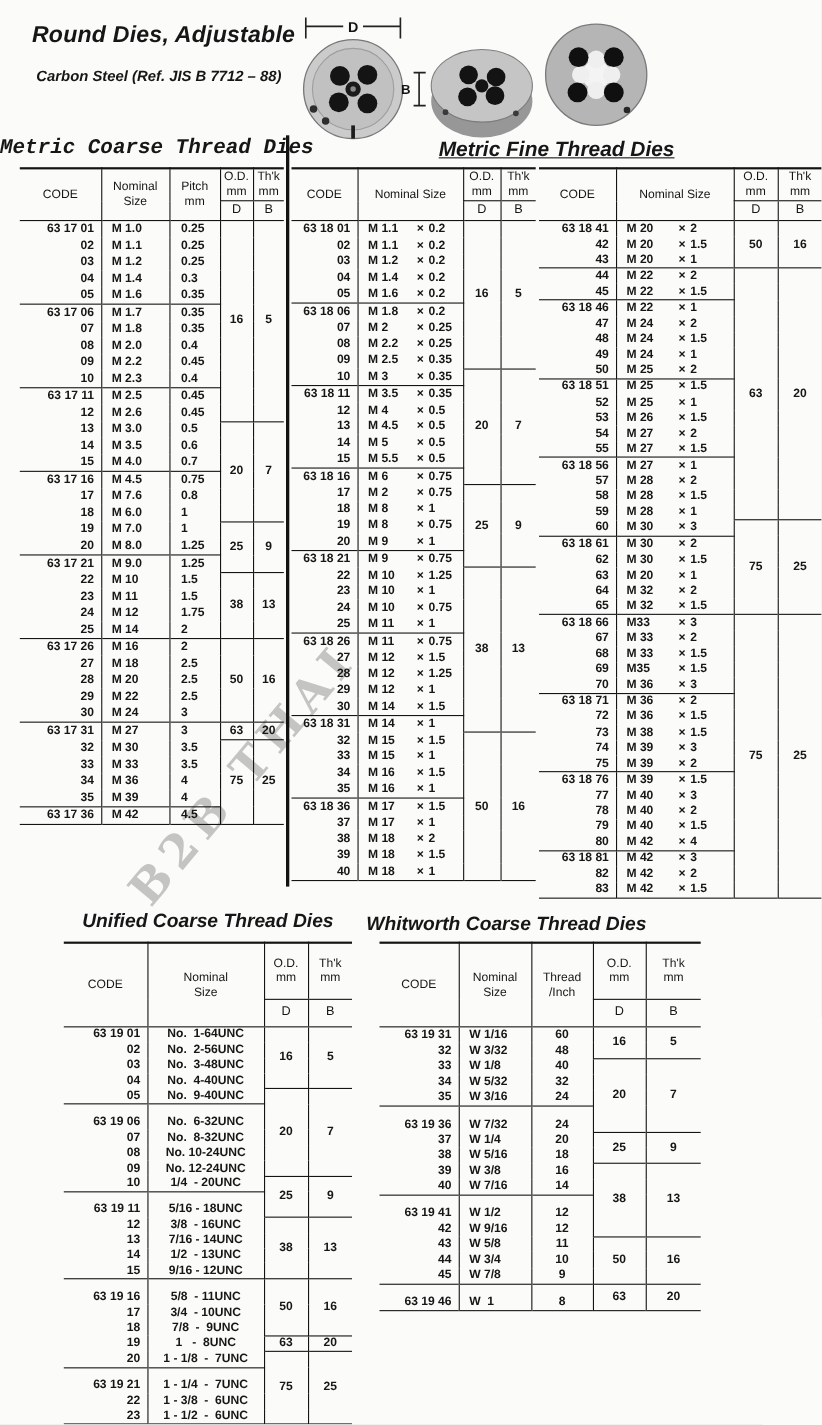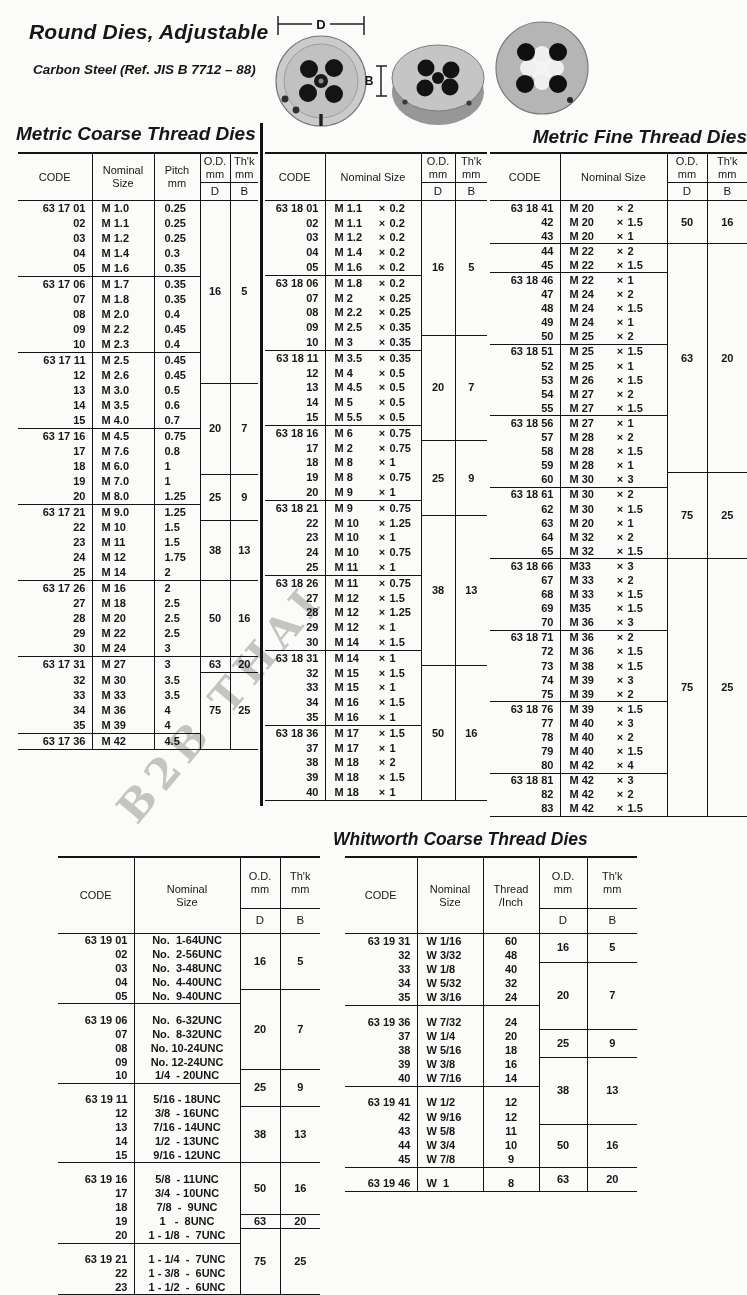--- a/index.html
+++ b/index.html
@@ -5,22 +5,22 @@
   html,body{margin:0;padding:0;background:#e9e9e9;}
   #page{position:relative;width:747px;height:1295px;background:#fbfbf9;overflow:hidden;
         font-family:"Liberation Sans","DejaVu Sans",sans-serif;color:#161616;}
   .abs{position:absolute;}
 
   
   .page-title{left:29px;top:20px;font:italic 700 21px "Liberation Sans","DejaVu Sans",sans-serif;letter-spacing:.2px;}
   .page-subtitle{left:33px;top:62px;font:italic 700 13.5px "Liberation Sans","DejaVu Sans",sans-serif;}
   .sec-title{font:italic 700 19px "Liberation Sans","DejaVu Sans",sans-serif;white-space:nowrap;}
   .sec-title-sm{font:italic 700 17.5px "Liberation Sans","DejaVu Sans",sans-serif;white-space:nowrap;}
-  .h-coarse{left:16px;top:123px;}
-  .h-fine{left:265px;top:126px;width:482px;text-align:right;}
+  .h-coarse{left:0;top:123px;font-family:Liberation Mono, monospace;}
+  .h-fine{left:265px;top:126px;width:482px;text-align:center;text-decoration:underline;}
   .h-uni{left:50px;top:827px;width:278px;text-align:center;}
   .h-whit{left:333px;top:829px;width:310px;}
 
   
   #vdiv{left:260px;top:123px;width:3px;height:683px;background:#131313;}
 
   
   .watermark{left:126px;top:792px;transform:rotate(-50deg);transform-origin:0 50%;
      font-family:"DejaVu Serif","Liberation Serif",serif;font-size:42px;font-weight:700;
      color:#8f8f8f;opacity:.5;letter-spacing:7px;z-index:0;white-space:nowrap;}
@@ -762,20 +762,21 @@
             <td class="n fine bl"><span class="fs">M 42</span><span class="fx">×</span><span class="fp">2</span></td>
           </tr>
           <tr>
             <td class="c">83</td>
             <td class="n fine bl"><span class="fs">M 42</span><span class="fx">×</span><span class="fp">1.5</span></td>
           </tr>
         </tbody>
       </table>
     </div>
 
+  <div class="abs sec-title-sm h-uni">Unified Coarse Thread Dies</div>
   <div class="abs sec-title-sm h-whit">Whitworth Coarse Thread Dies</div>
 
   <div id="un" class="abs">
       <table class="dtab t-uni">
         <colgroup>
           <col style="width: 76px;">
           <col style="width: 106px;">
           <col style="width: 40px;">
           <col style="width: 40px;">
         </colgroup>

